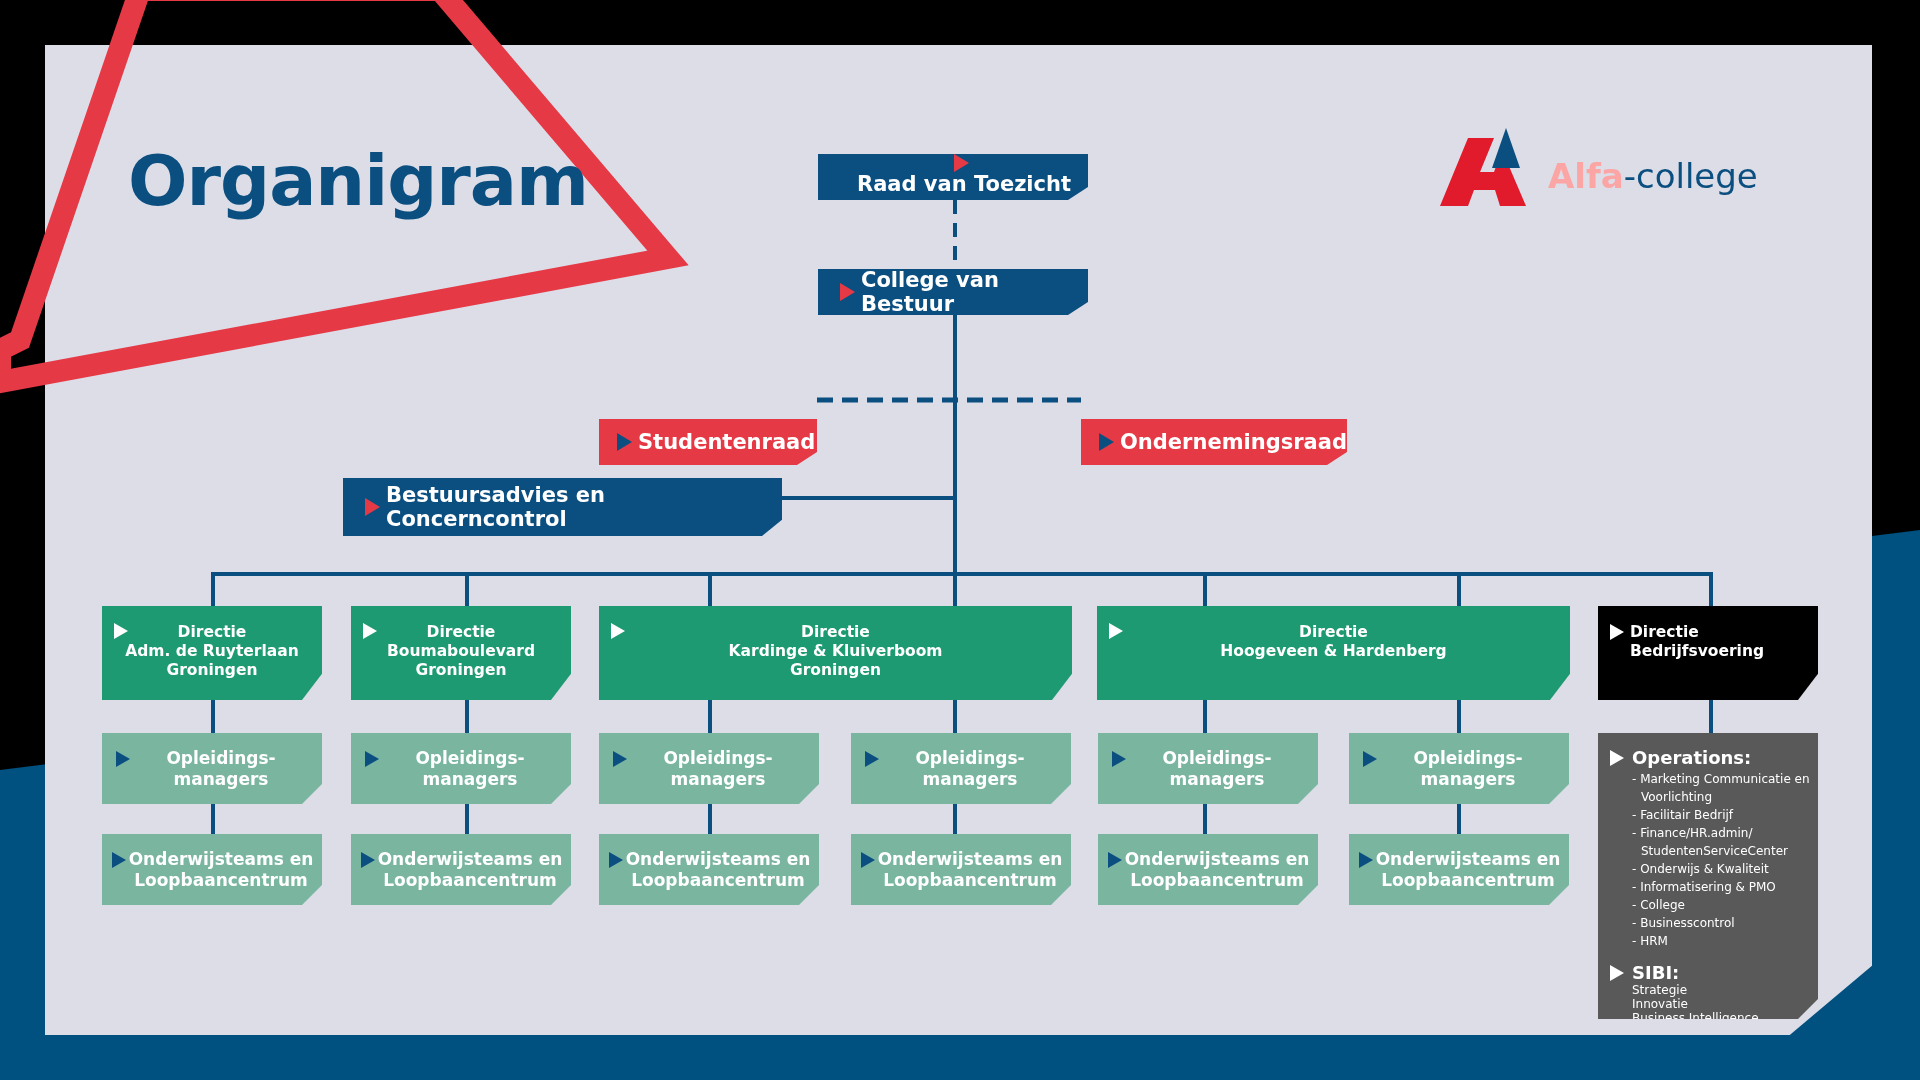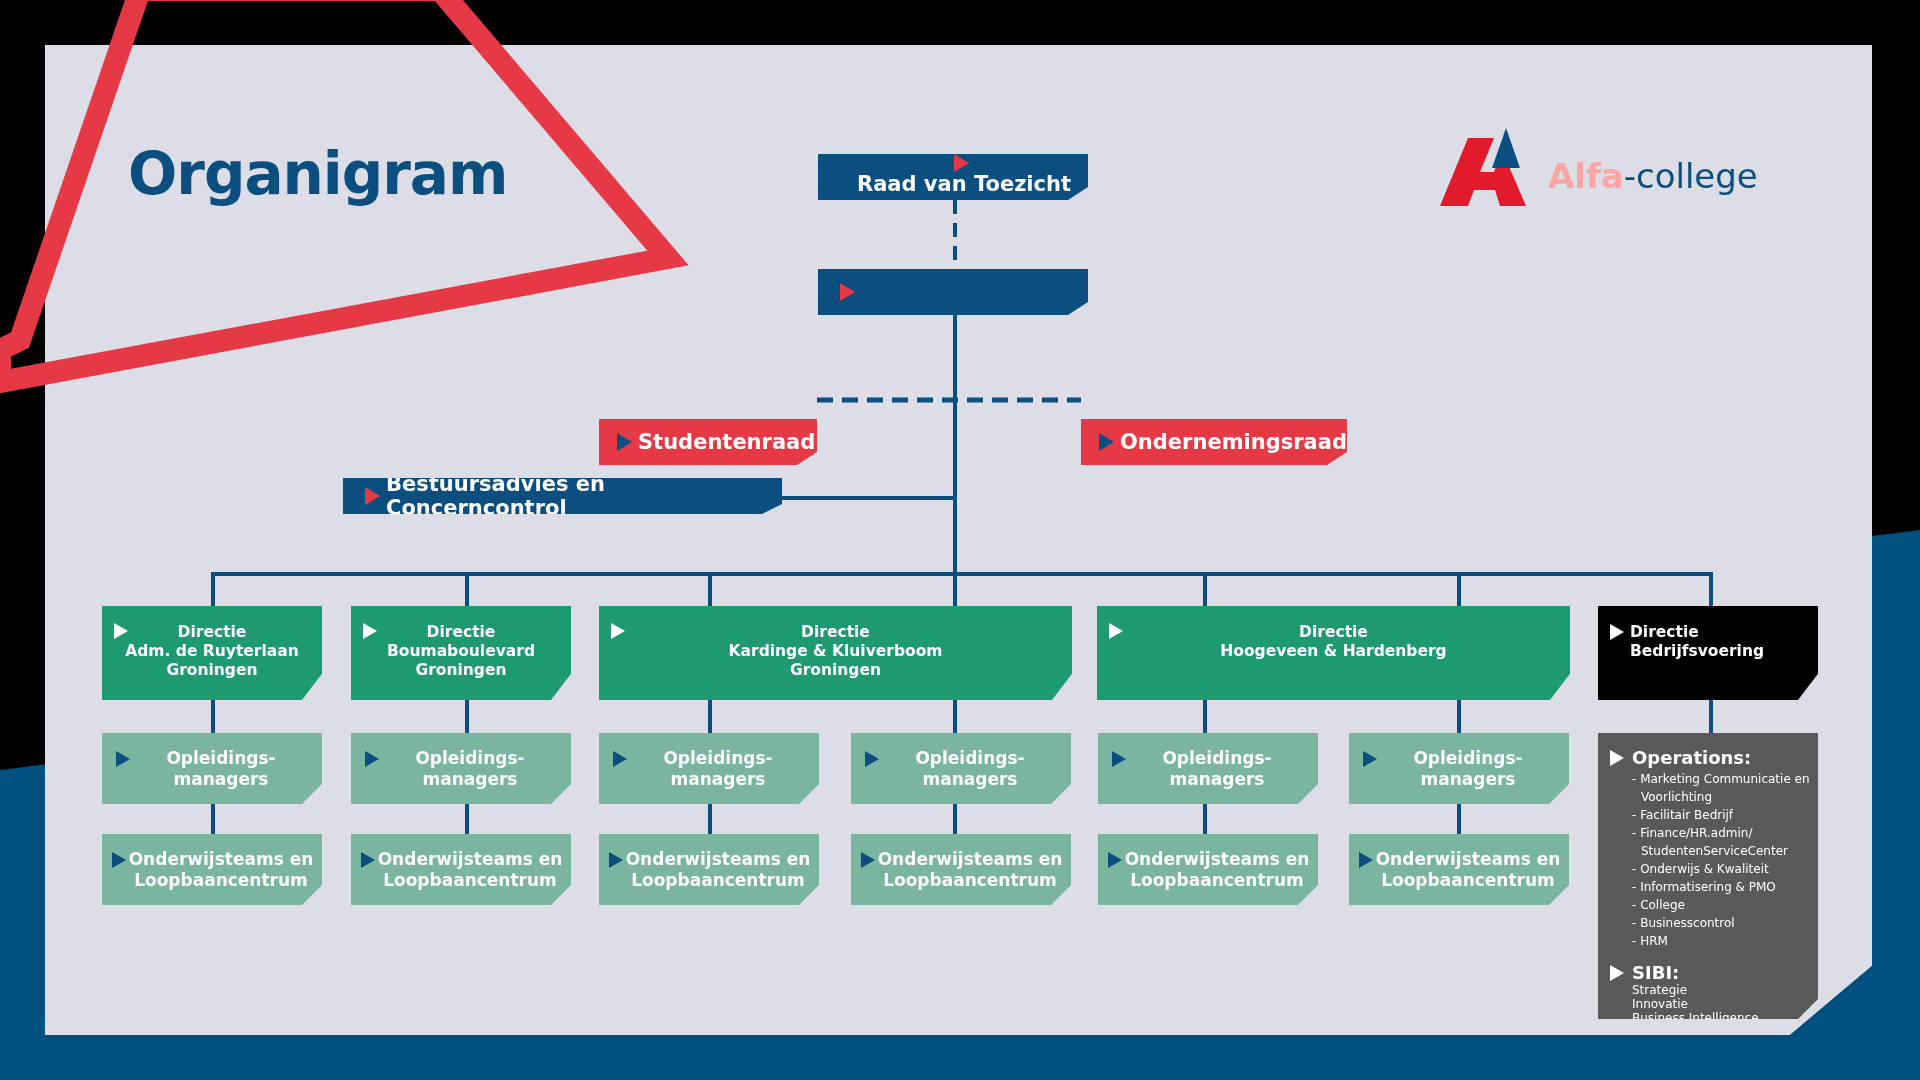--- a/index.html
+++ b/index.html
@@ -1,19 +1,19 @@
 <!DOCTYPE html>
 <html><head>
 <meta charset="utf-8">
 <style>
   html,body{margin:0;padding:0;}
   body{width:1920px;height:1080px;position:relative;overflow:hidden;background:#000;font-family:"DejaVu Sans","Liberation Sans",sans-serif;}
   .bg-svg{position:absolute;left:0;top:0;width:1920px;height:1080px;}
   .panel{position:absolute;left:45px;top:45px;width:1827px;height:990px;background:#dcdde7;clip-path:polygon(0 0,100% 0,100% 93%,95.5% 100%,0 100%);}
-  .title{position:absolute;left:128px;top:140px;font-size:58px;font-weight:bold;color:#0b4f80;letter-spacing:-1px;}
+  .title{position:absolute;left:128px;top:140px;font-size:70px;font-weight:bold;color:#0b4f80;letter-spacing:-1px;}
   .logo{position:absolute;left:1440px;top:128px;width:330px;height:80px;}
   .logo-text{position:absolute;left:1548px;top:156px;font-size:34px;color:#0b4f80;white-space:nowrap;}
   .logo-text .alfa{color:#fca5a5;font-weight:bold;}
   .lines{position:absolute;left:0;top:0;width:1920px;height:1080px;}
   .box{position:absolute;box-sizing:border-box;color:#fff;font-weight:bold;clip-path:polygon(0 0,100% 0,100% 72%,calc(100% - 20px) 100%,0 100%);display:flex;align-items:center;}
   .box .tri{display:inline-block;width:0;height:0;border-top:9px solid transparent;border-bottom:9px solid transparent;border-left:15px solid #e63946;margin-right:6px;flex:none;}
   .navy{background:#0b4f80;font-size:21px;padding-left:22px;}
   .red{background:#e63946;font-size:21px;padding-left:18px;margin-top:40px;}
   .red .tri{border-left-color:#0b4f80;}
   .green{background:#1e9a72;font-size:15.5px;justify-content:center;text-align:center;line-height:19px;align-items:flex-start;padding-top:17px;}
@@ -70,30 +70,31 @@
     <line x1="1711" y1="700" x2="1711" y2="733"></line>
   </g>
 </svg>
 
 <div class="box navy" style="left:818px;top:154px;width:270px;height:46px;flex-direction:column;">
   <span class="tri"></span>
     <span>Raad van Toezicht</span>
 </div>
 <div class="box navy" style="left:818px;top:269px;width:270px;height:46px;">
   <span class="tri"></span>
+    <span>College van Bestuur</span>
 </div>
 <div class="box red" style="left:599px;top:379px;width:218px;height:46px;">
   <span class="tri"></span>
     <span>Studentenraad</span>
 </div>
 <div class="box red" style="left:1081px;top:379px;width:266px;height:46px;">
   <span class="tri"></span>
     <span>Ondernemingsraad</span>
 </div>
-<div class="box navy" style="left:343px;top:478px;width:439px;height:36px;">
+<div class="box navy" style="left:343px;top:478px;width:439px;height:58px;">
   <span class="tri"></span>
     <span>Bestuursadvies en Concerncontrol</span>
 </div>
 
 <div class="box green" style="left:102px;top:606px;width:220px;height:94px;">
   <span class="tri"></span>
   <div>
       <div>Directie</div>
       <div>Adm. de Ruyterlaan</div>
       <div>Groningen</div>

